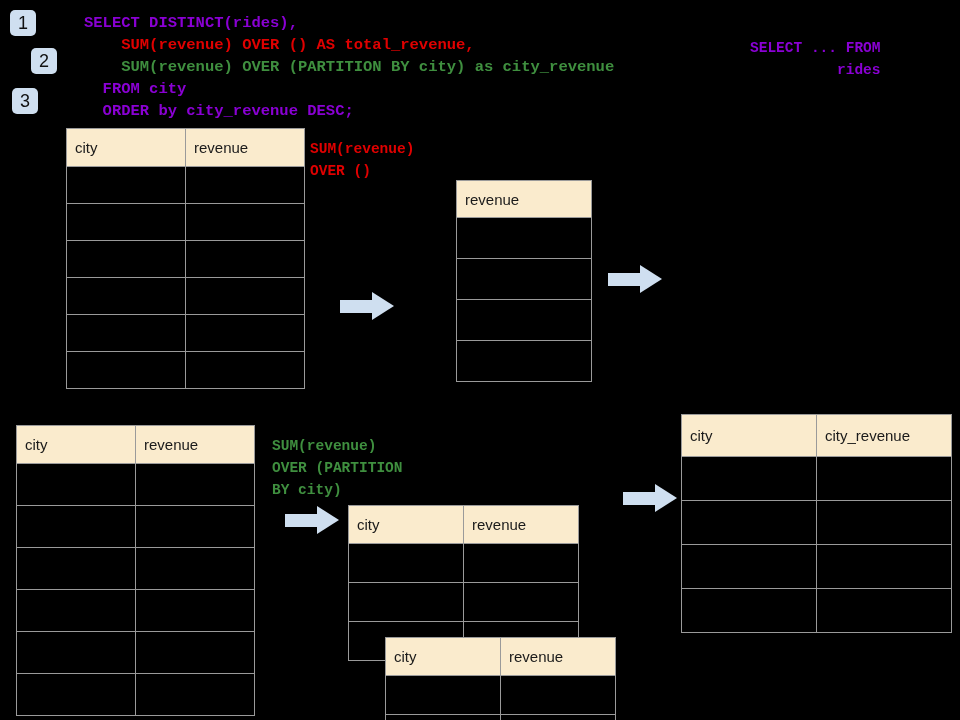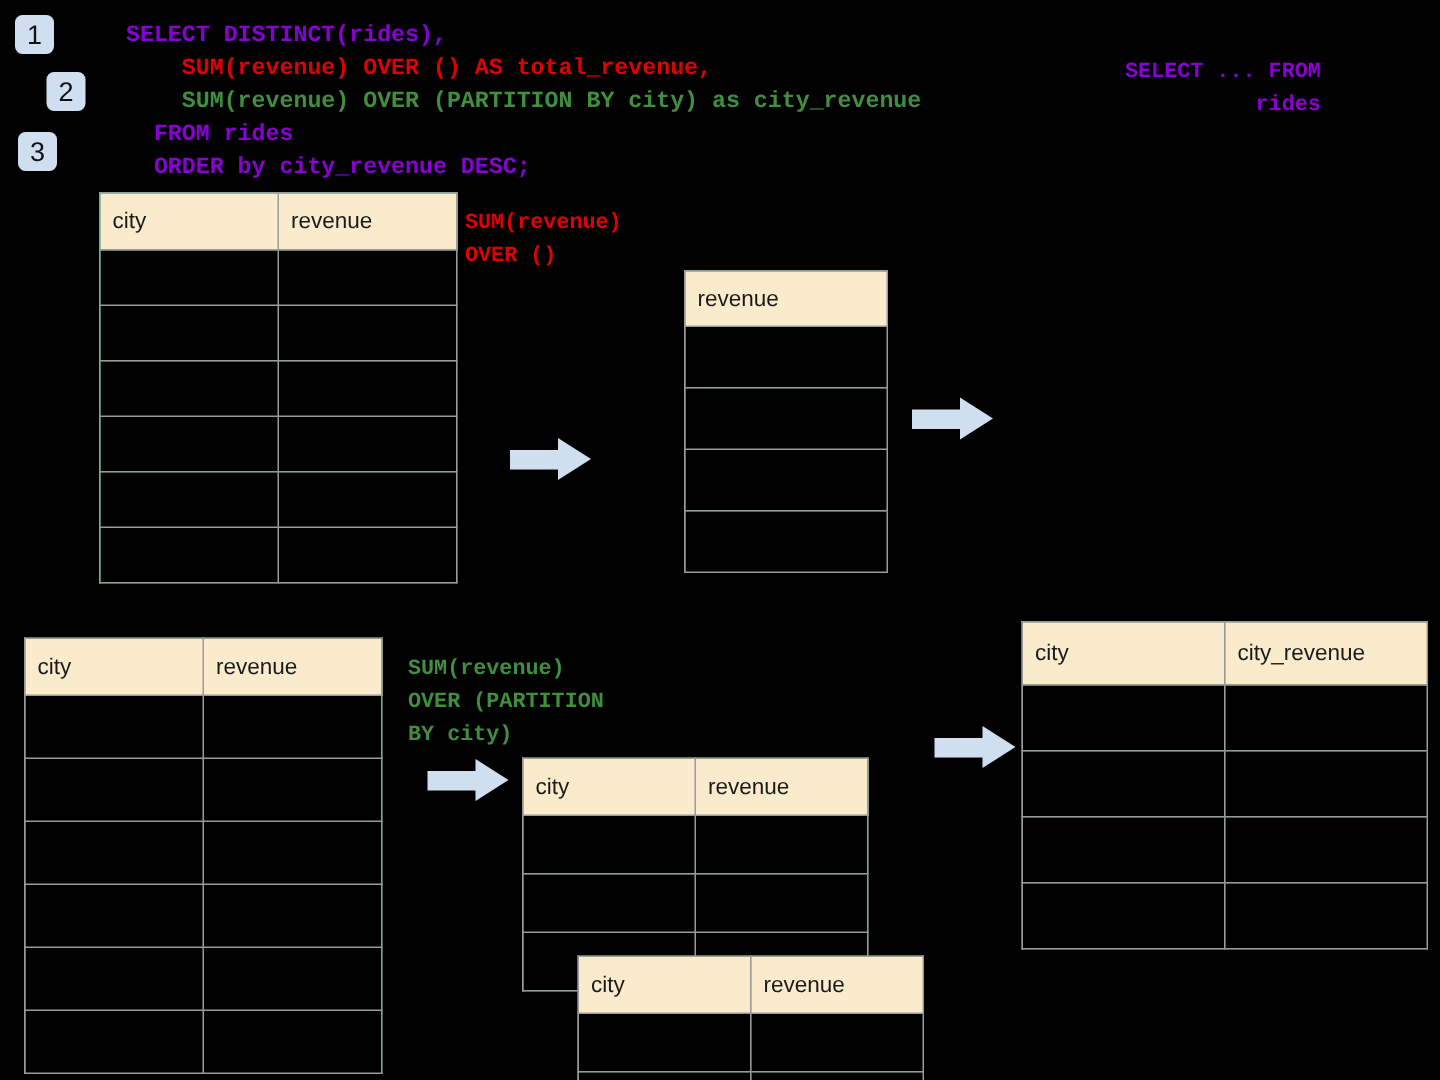--- a/index.html
+++ b/index.html
@@ -56,21 +56,21 @@
   }
   .anno-red   { color: #e00000; }
   .anno-green { color: #3f8f3f; }
   .anno-purple{ color: #8a00d4; }
 
   
   .tbl {
     position: absolute;
     border-collapse: collapse;
     table-layout: fixed;
-    background: #22c55e;
+    background: #5eead4;
   }
   .tbl td {
     border: 1px solid #9a9a9a;
     padding: 0;
     background: #000000;
   }
   .tbl th {
     border: 1px solid #9a9a9a;
     background: #faebcd;
     color: #1a1a1a;
@@ -111,21 +111,21 @@
 
 <div id="canvas">
 
   <div class="badge" style="left:10px;  top:10px;">1</div>
   <div class="badge" style="left:31px;  top:48px;">2</div>
   <div class="badge" style="left:12px;  top:88px;">3</div>
 
   <div class="code c-purple" style="left:84px; top:12px;">SELECT DISTINCT(rides),</div>
   <div class="code c-green" style="left:84px; top:56px;">    SUM(revenue) OVER (PARTITION BY city) as city_revenue</div>
   <div class="code c-red" style="left:84px; top:34px;">    SUM(revenue) OVER () AS total_revenue,</div>
-  <div class="code c-purple" style="left:84px; top:78px;">  FROM rides</div>
+  <div class="code c-purple" style="left:84px; top:78px;">  FROM city</div>
   <div class="code c-purple" style="left:84px; top:100px;">  ORDER by city_revenue DESC;</div>
 
   <div class="anno anno-purple" style="left:750px; top:37px;text-align:right;">SELECT ... FROM
 rides</div>
 
   <div class="anno anno-red" style="left:310px; top:138px;">SUM(revenue)
 OVER ()</div>
 
   <div class="anno anno-green" style="left:272px; top:435px;">SUM(revenue)
 OVER (PARTITION

